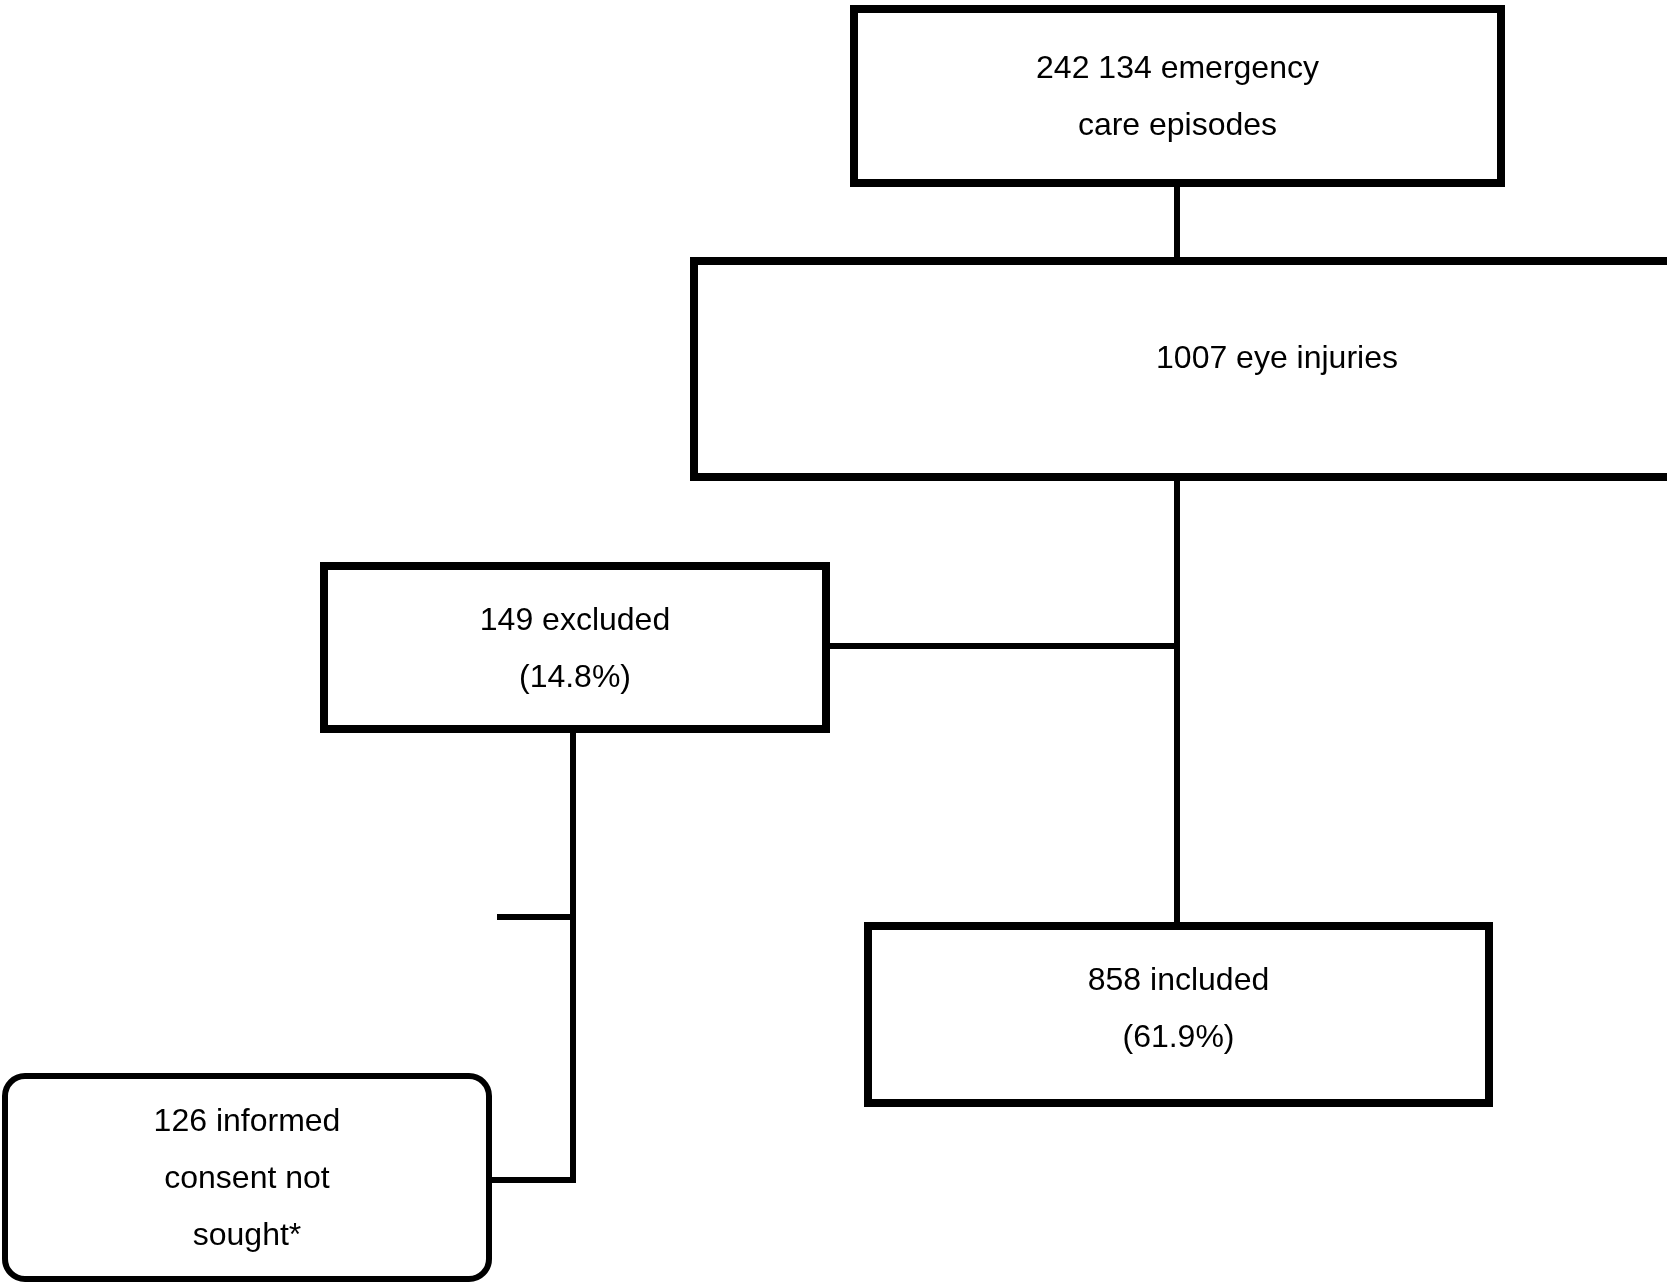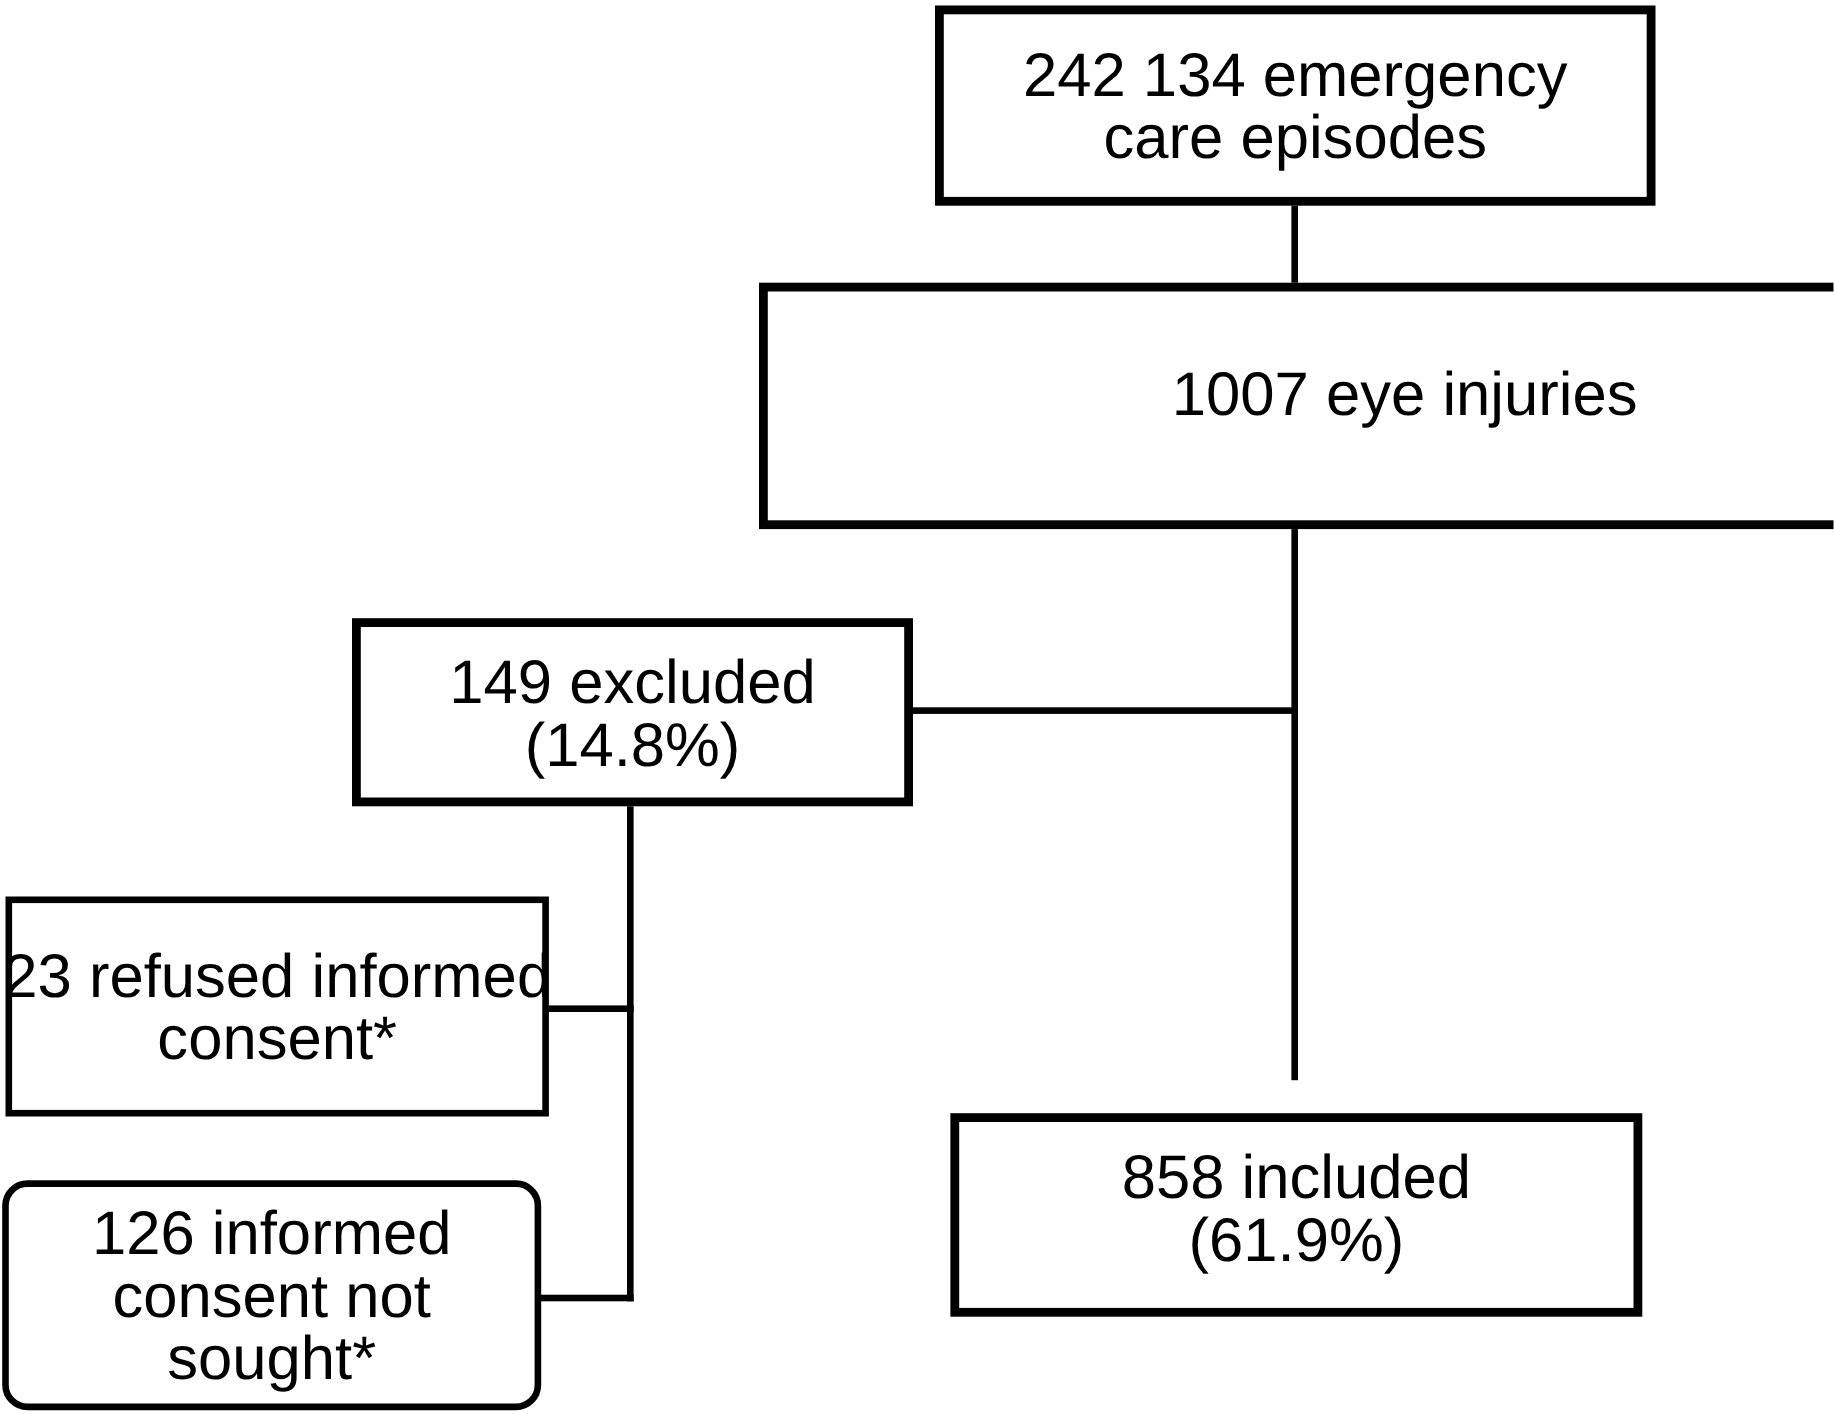--- a/index.html
+++ b/index.html
@@ -19,21 +19,21 @@
   .box {
     position: absolute;
     box-sizing: border-box;
     background: #ffffff;
     border: 8px solid #000000;
     display: flex;
     flex-direction: column;
     align-items: center;
     justify-content: center;
     text-align: center;
-    font-size: 56px;
+    font-size: 32px;
     line-height: 57px;
     z-index: 2;
   }
   .box.thin {
     border-width: 6px;
   }
   .ln {
     display: block;
     white-space: nowrap;
   }
@@ -62,29 +62,25 @@
 
   <div class="box" style="left:690px; top:257px; width:1174px; height:224px; padding-bottom:24px;">
     <span class="ln">1007 eye injuries</span>
   </div>
 
   <div class="box" style="left:320px; top:562px; width:510px; height:171px;">
     <span class="ln">149 excluded</span>
     <span class="ln">(14.8%)</span>
   </div>
 
-  <div class="box thin" style="left:5px; top:815px; width:494px; height:200px;">
-    <span class="ln">23 refused informed</span>
-    <span class="ln">consent*</span>
-  </div>
 
   <div class="box thin" style="left:2px; top:1073px; width:490px; height:209px;border-radius:23px;">
     <span class="ln">126 informed</span>
     <span class="ln">consent not</span>
     <span class="ln">sought*</span>
   </div>
 
-  <div class="box" style="left:864px; top:1012px; width:629px; height:185px; padding-bottom:14px;">
+  <div class="box" style="left:864px; top:922px; width:629px; height:185px; padding-bottom:14px;">
     <span class="ln">858 included</span>
     <span class="ln">(61.9%)</span>
   </div>
 
 </div>
 
 </body></html>

